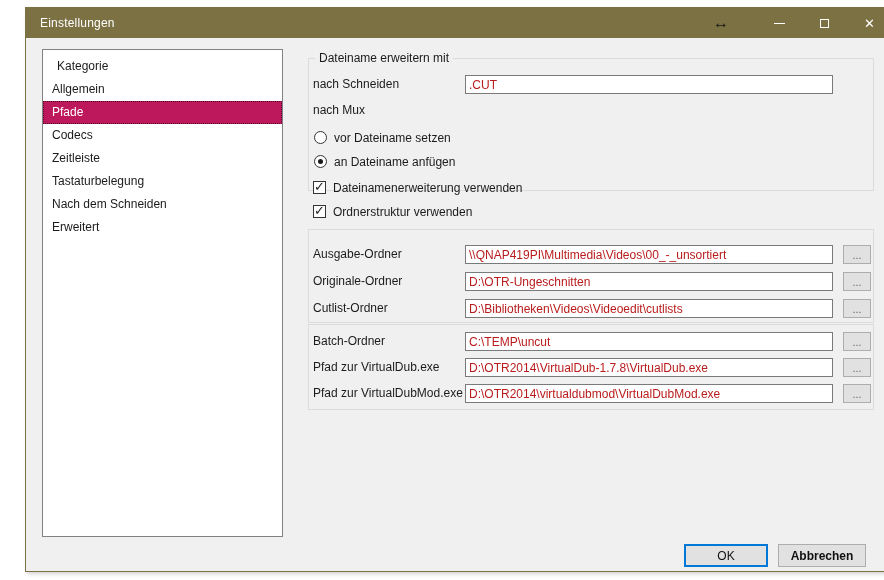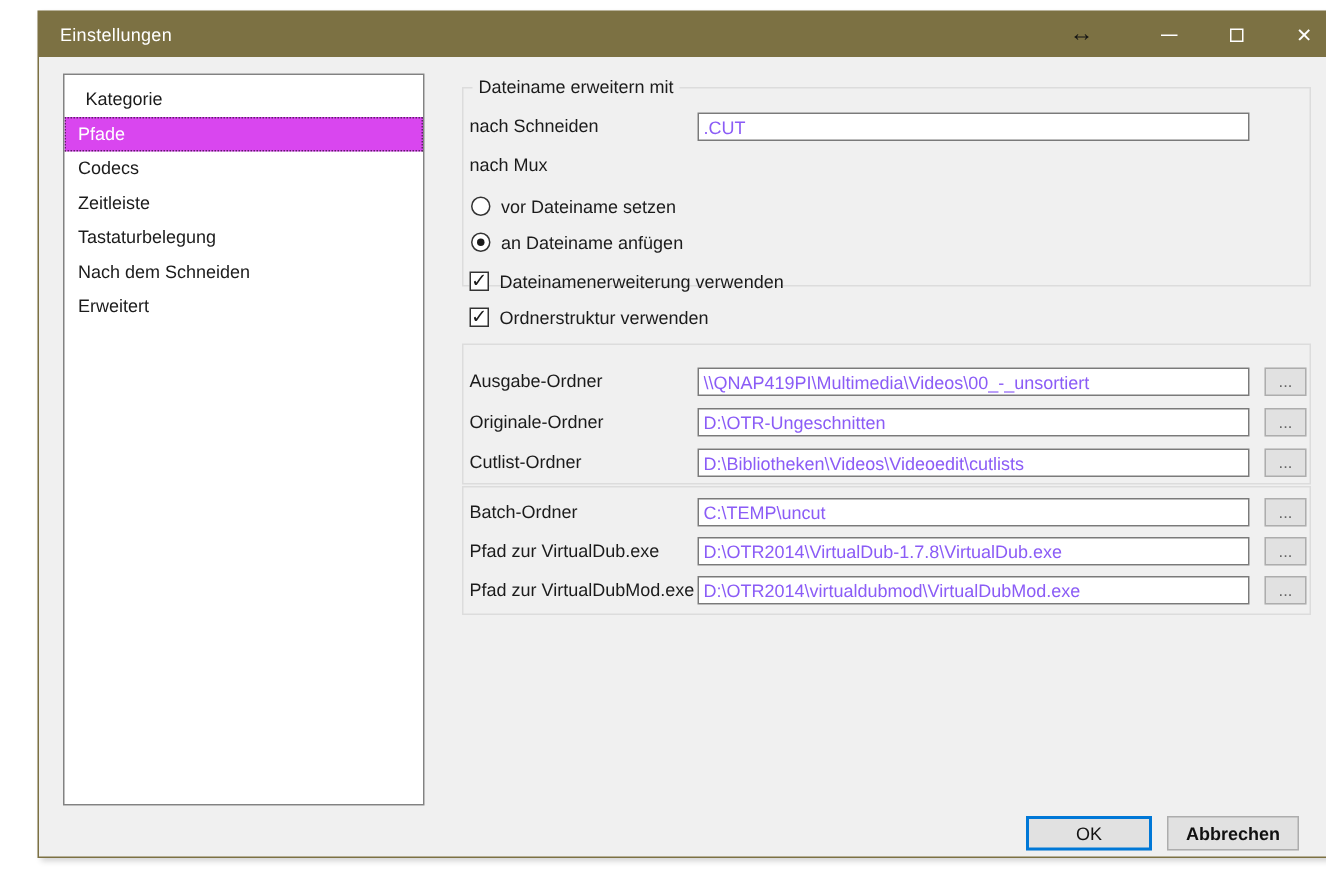--- a/index.html
+++ b/index.html
@@ -45,37 +45,37 @@
   .max-glyph { width: 9px; height: 9px; border: 1px solid #ffffff; }
   
   .listbox {
     position: absolute; left: 16px; top: 41px; width: 241px; height: 488px;
     background: #ffffff; border: 1px solid #828282;
     padding-top: 5px; overflow: hidden;
   }
   .lb-row { height: 23px; line-height: 23px; padding-left: 9px; white-space: nowrap; }
   .lb-header { padding-left: 14px; }
   .lb-row.selected {
-    background: #d946ef; color: #ffffff;
+    background: #be185d; color: #ffffff;
     outline: 1px dotted rgba(0,0,0,0.55); outline-offset: -1px;
   }
   
   .groupbox { position: absolute; border: 1px solid #dcdcdc; }
   .gb-label {
     position: absolute; top: -8px; left: 6px;
     background: #f0f0f0; padding: 0 4px; white-space: nowrap;
   }
   .form-row { position: absolute; height: 19px; }
   .form-row .row-label {
     position: absolute; left: 4px; top: 0; line-height: 19px; white-space: nowrap;
   }
   .field {
     position: absolute; left: 156px; top: 0; width: 368px; height: 19px;
     border: 1px solid #7a7a7a; background: #ffffff;
-    font-family: "Liberation Sans", sans-serif; font-size: 12px; color: #8b5cf6;
+    font-family: "Liberation Sans", sans-serif; font-size: 12px; color: #b91c1c;
     padding: 0 3px; outline: none;
   }
   .browse {
     position: absolute; left: 534px; top: 0; width: 28px; height: 19px;
     background: #e1e1e1; border: 1px solid #adadad;
     font-family: "Liberation Sans", sans-serif; font-size: 11px; color: #666;
     line-height: 14px;
   }
   
   .choice-row {
@@ -132,20 +132,21 @@
           <span class="max-glyph"></span>
         </span>
       <span class="tb-btn">
           <span>✕</span>
         </span>
     </div>
   </div>
 
   <div class="listbox">
     <div class="lb-row lb-header">Kategorie</div>
+    <div class="lb-row">Allgemein</div>
     <div class="lb-row selected">Pfade</div>
     <div class="lb-row">Codecs</div>
     <div class="lb-row">Zeitleiste</div>
     <div class="lb-row">Tastaturbelegung</div>
     <div class="lb-row">Nach dem Schneiden</div>
     <div class="lb-row">Erweitert</div>
   </div>
 
   <div class="groupbox" style="left:282px; top:50px; width:566px; height:133px;">
     <span class="gb-label">Dateiname erweitern mit</span>

